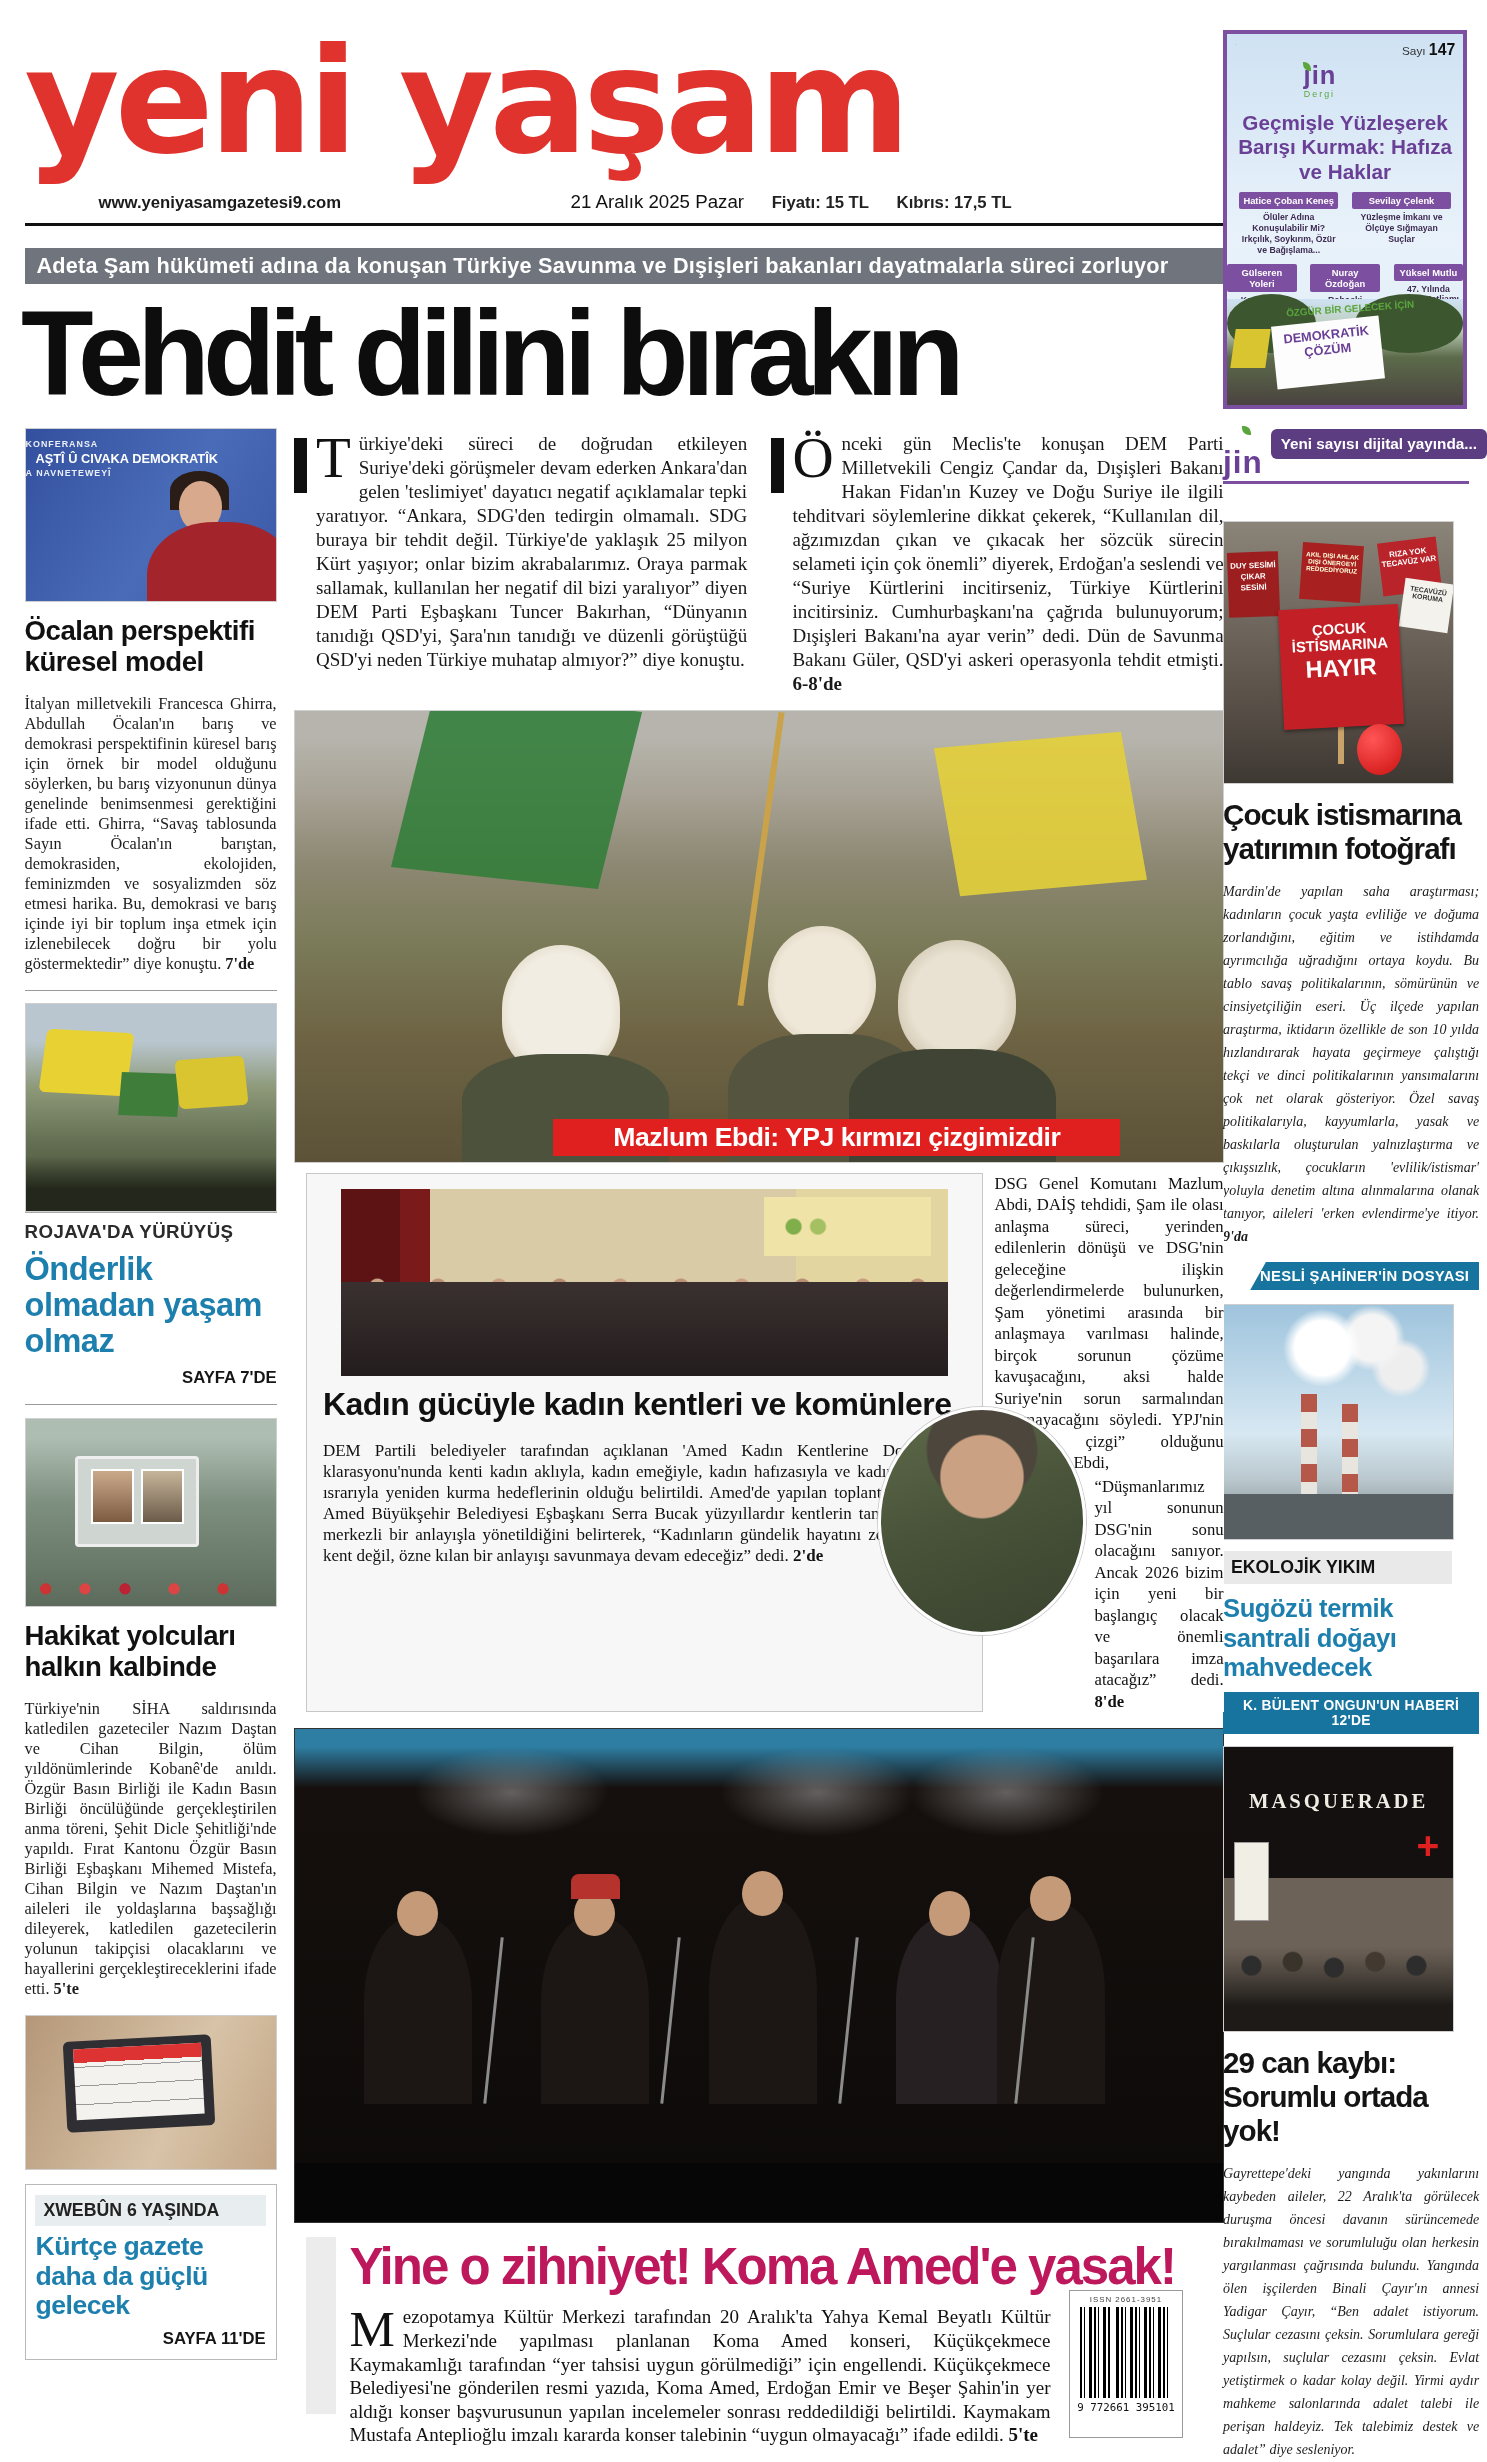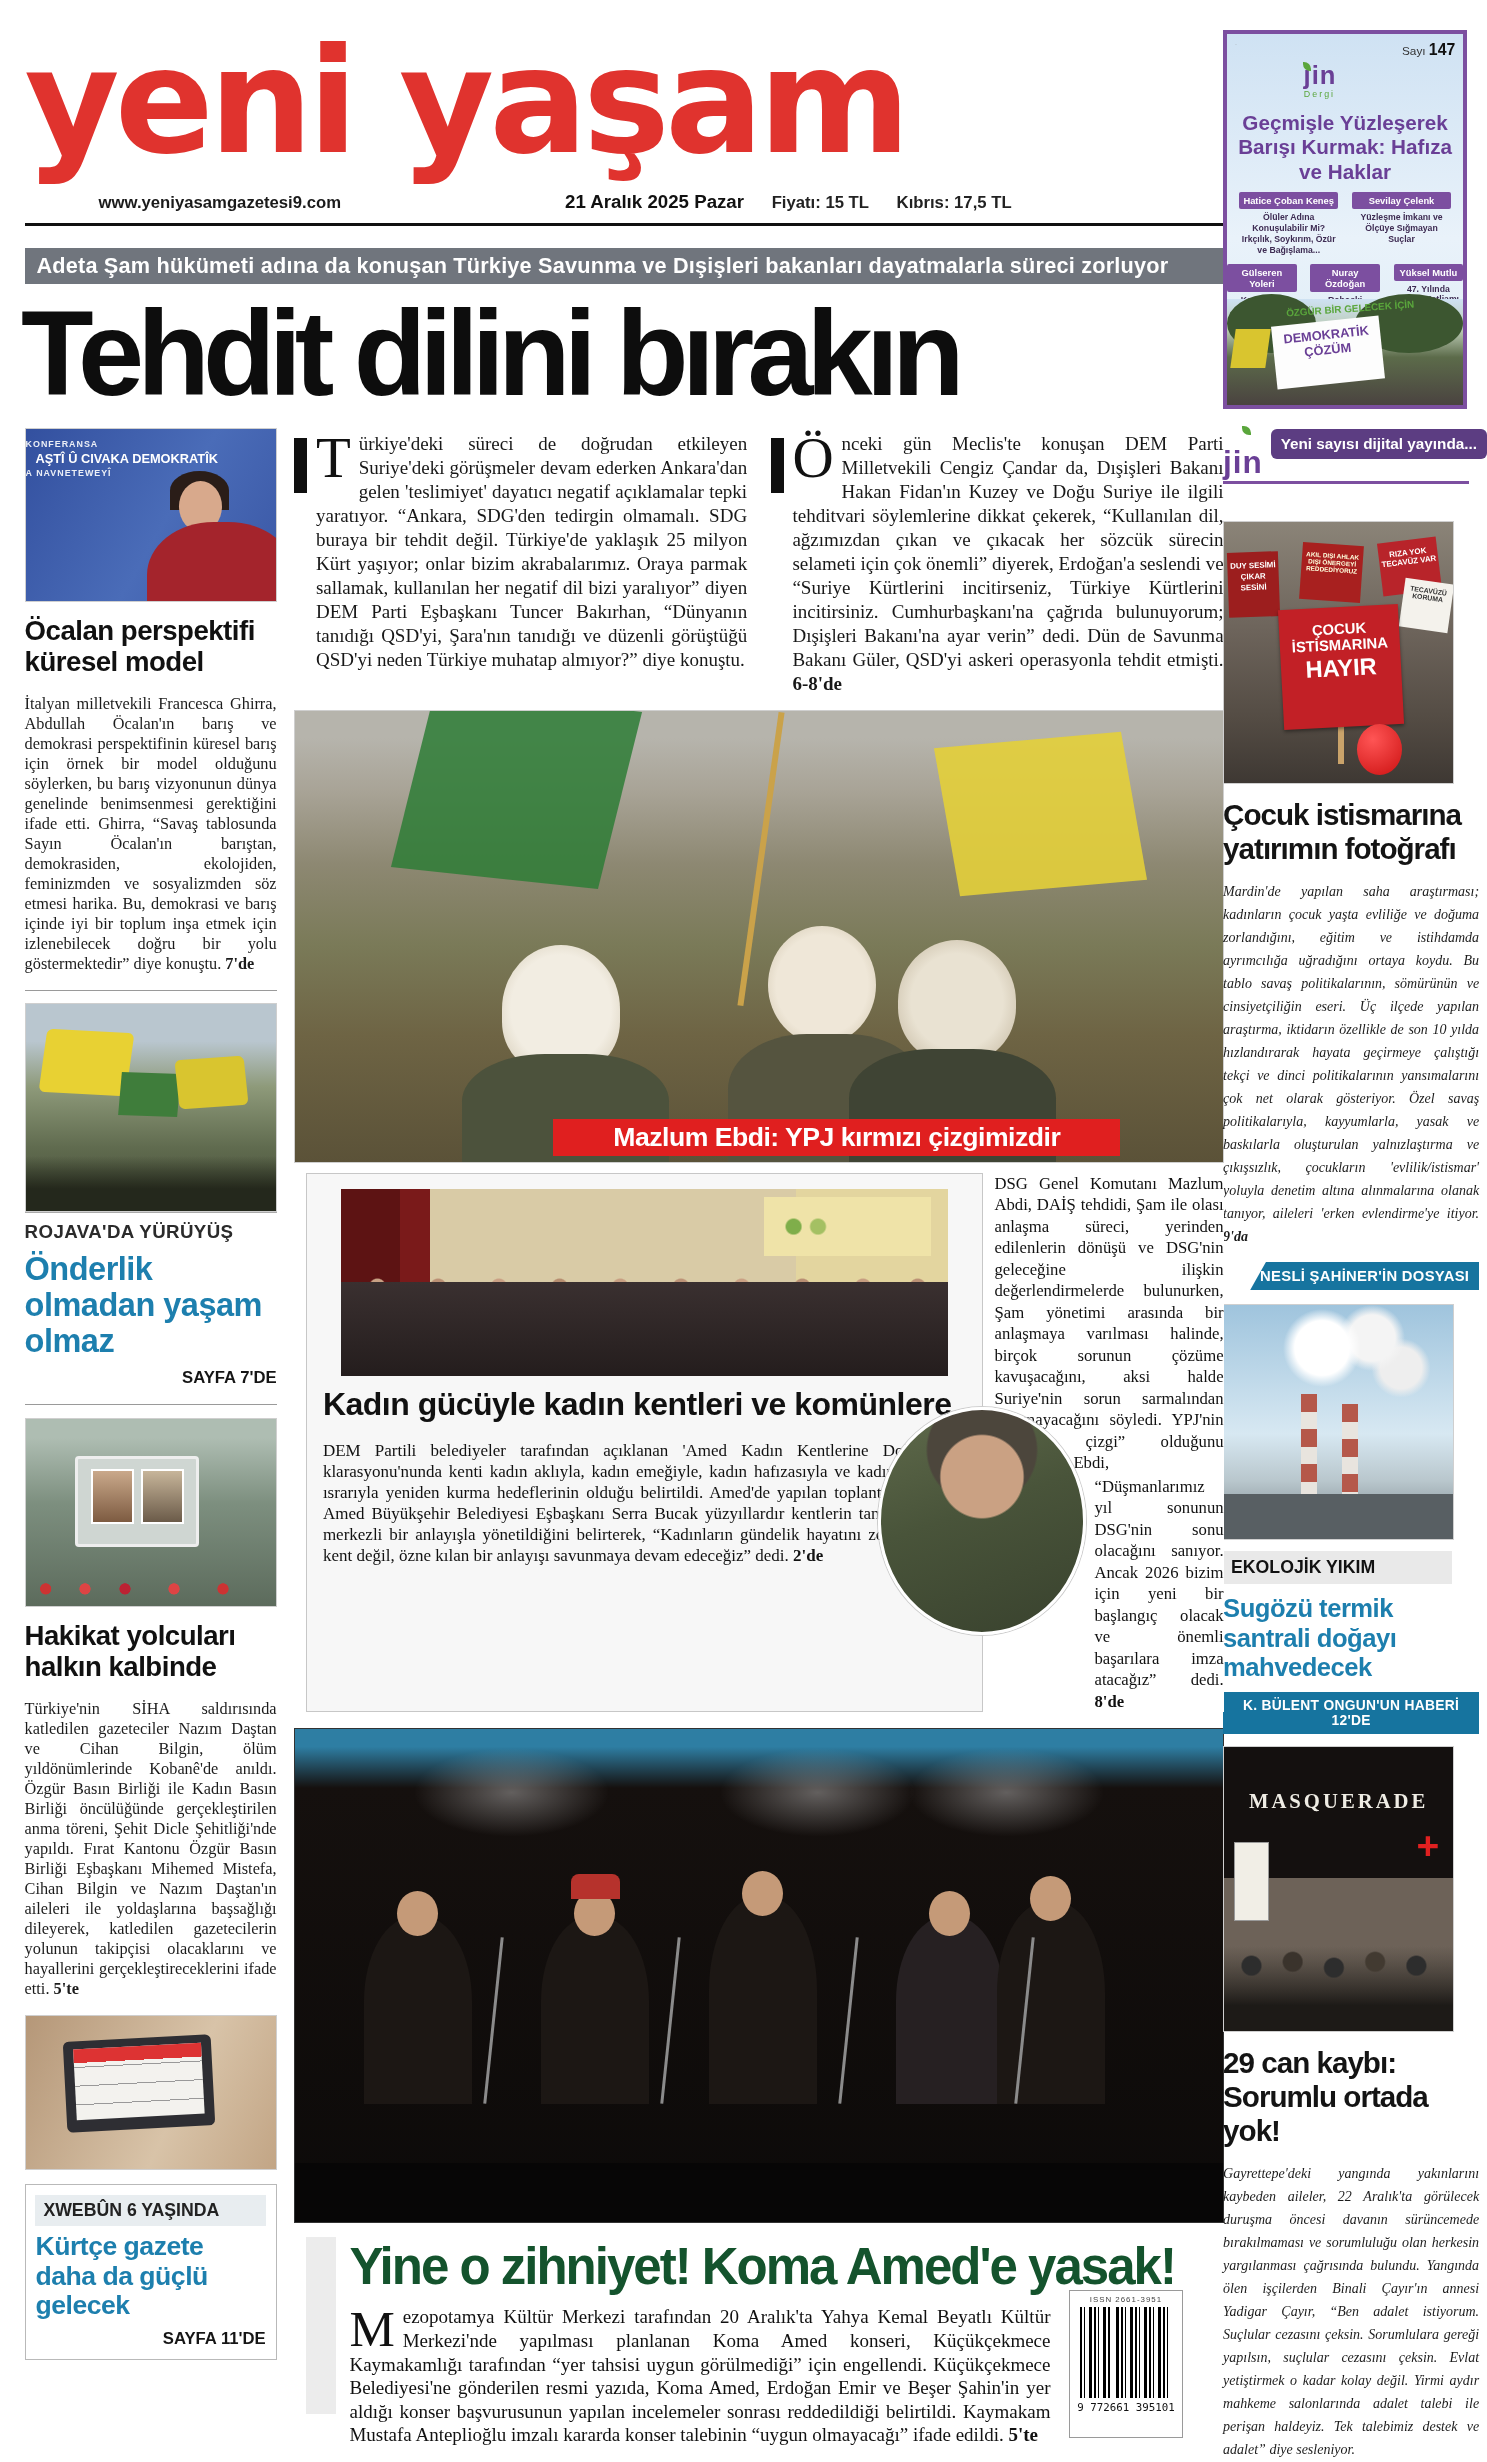--- a/index.html
+++ b/index.html
@@ -4,21 +4,21 @@
 <style>
   html,body{margin:0;padding:0;background:#e9e9e9;}
   .page{position:relative;width:1487px;height:2463px;background:#fff;overflow:hidden;
         font-family:"Liberation Sans",sans-serif;color:#111;}
   
   .main-wrap{position:absolute;left:24.6px;top:14px;width:1199px;}
   .logo{font-family:"DejaVu Sans",sans-serif;font-weight:800;font-size:146px;line-height:1;
         color:#e0332e;letter-spacing:-4.9px;margin-top:13.8px;white-space:nowrap;}
   .dateline{display:flex;align-items:baseline;margin-top:17.7px;font-size:16.7px;}
   .website{margin-left:74px;font-weight:bold;color:#1a1a1a;}
-  .date{margin-left:auto;font-weight:700;font-size:18.7px;}
+  .date{margin-left:auto;font-weight:400;font-size:18.7px;}
   .price,.cyprus{margin-left:27.6px;font-weight:600;color:#222;}
   .dateline .spacer{width:212px;}
   .top-rule{height:3px;background:#101010;margin-top:9.9px;}
   .kicker-banner{margin-top:21.7px;background:#70757d;color:#fff;font-weight:700;font-size:21.7px;
         padding:4.9px 11.8px;letter-spacing:0.2px;}
   .main-headline{font-size:120px;font-weight:900;letter-spacing:-6.9px;line-height:1.02;
         color:#0d0d0d;margin:7.9px 0 5.9px -3.9px;transform:scaleX(.99);transform-origin:left;white-space:nowrap;}
   
   .columns{display:flex;gap:17.7px;}
   .left-col{width:252px;flex:none;}
@@ -114,21 +114,21 @@
   .mus .mh{position:absolute;left:33px;top:-25.6px;width:41px;height:45px;background:#c59a78;border-radius:50%;}
   .mus.m1{left:69px;} .mus.m2{left:246px;} .mus.m3{left:414px;height:207px;} .mus.m4{left:601px;background:#262022;} .mus.m5{right:118px;height:202px;}
   .redhat{position:absolute;left:29.6px;top:-43px;width:49px;height:25.6px;background:#b6322c;border-radius:7.9px 7.9px 0 0;}
   .micline{position:absolute;bottom:118px;width:3px;height:167px;background:#8b8b8b;transform:rotate(6deg);}
   .micline.l1{left:197px;} .micline.l2{left:374px;} .micline.l3{left:552px;} .micline.l4{right:197px;}
   .stage-edge{position:absolute;bottom:0;width:100%;height:59px;background:#070606;}
   
   .koma-row{display:flex;margin-top:13.8px;}
   .koma-bar{width:29.6px;height:177px;background:#ececec;flex:none;margin-left:11.8px;}
   .koma-content{margin-left:13.8px;width:867px;}
-  .koma-h{font-weight:800;font-size:51px;letter-spacing:-2px;color:#14532d;margin:0 0 9.9px;white-space:nowrap;}
+  .koma-h{font-weight:800;font-size:51px;letter-spacing:-2px;color:#be185d;margin:0 0 9.9px;white-space:nowrap;}
   .koma-body{font-family:"Liberation Serif",serif;font-size:19px;line-height:23.6px;text-align:justify;width:701px;margin:0;}
   .koma-body.dropcap::first-letter{font-size:51px;line-height:42px;}
   .barcode{position:absolute;left:1069px;top:2290px;width:104px;height:138px;border:1px solid #9a9a9a;background:#fff;
      display:flex;flex-direction:column;align-items:center;padding:3.9px;}
   .issn{font-size:7.9px;color:#444;letter-spacing:1px;}
   .bars{width:91px;height:91px;margin-top:3px;
      background:repeating-linear-gradient(90deg,#000 0 2px,#fff 2px 3.9px,#000 3.9px 4.9px,#fff 4.9px 8.9px,#000 8.9px 11.8px,#fff 11.8px 13.8px);}
   .digits{font-family:"DejaVu Sans Mono",monospace;font-size:10.8px;margin-top:3px;}
   
   .right-rail{position:absolute;right:7.9px;top:7.9px;width:256px;}

